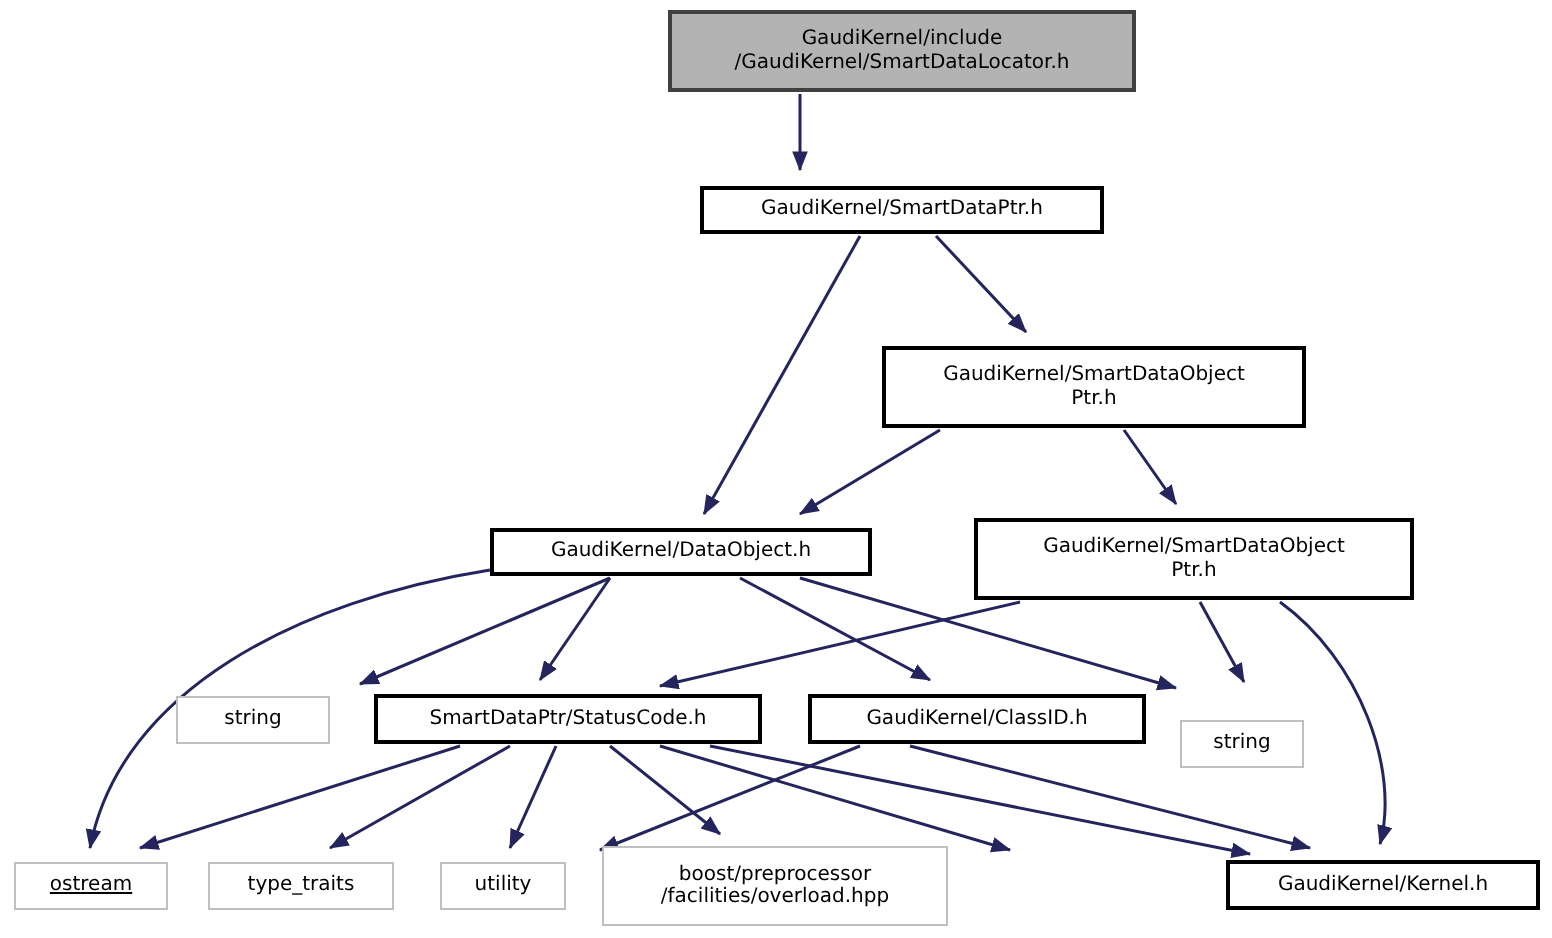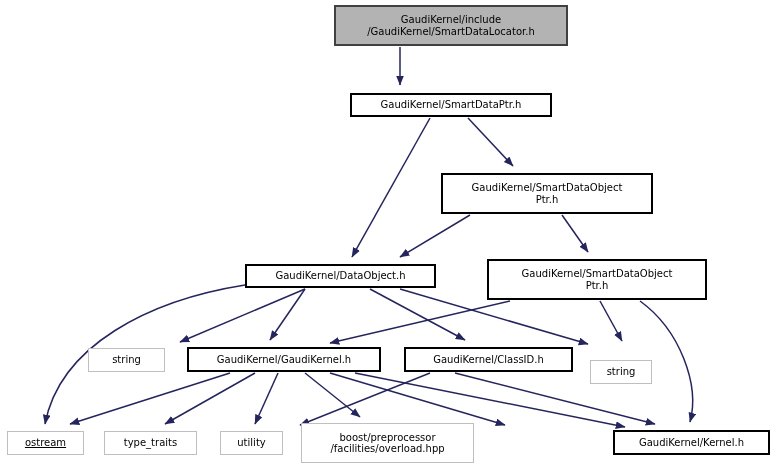--- a/index.html
+++ b/index.html
@@ -87,21 +87,21 @@
   <div id="nodes-group">
       <div class="node root" style="left: 334px; top: 5px; width: 234px; height: 41px;"><span>GaudiKernel/include
 /GaudiKernel/SmartDataLocator.h</span></div>
       <div class="node strong" style="left: 350px; top: 93px; width: 202px; height: 24px;"><span>GaudiKernel/SmartDataPtr.h</span></div>
       <div class="node strong" style="left: 441px; top: 173px; width: 212px; height: 41px;"><span>GaudiKernel/SmartDataObject
 Ptr.h</span></div>
       <div class="node strong" style="left: 245px; top: 264px; width: 191px; height: 24px;"><span>GaudiKernel/DataObject.h</span></div>
       <div class="node strong" style="left: 487px; top: 259px; width: 220px; height: 41px;"><span>GaudiKernel/SmartDataObject
 Ptr.h</span></div>
       <div class="node " style="left: 88px; top: 348px; width: 77px; height: 24px;"><span>string</span></div>
-      <div class="node strong" style="left: 187px; top: 347px; width: 194px; height: 25px;"><span>GaudiKernel/GaudiKernel.h</span></div>
+      <div class="node strong" style="left: 187px; top: 347px; width: 194px; height: 25px;"><span>SmartDataPtr/StatusCode.h</span></div>
       <div class="node strong" style="left: 404px; top: 347px; width: 169px; height: 25px;"><span>GaudiKernel/ClassID.h</span></div>
       <div class="node " style="left: 590px; top: 348px; width: 62px; height: 24px; margin-top: 12px;"><span>string</span></div>
       <div class="node " style="left: 7px; top: 431px; width: 77px; height: 24px; text-decoration: underline;"><span>ostream</span></div>
       <div class="node " style="left: 104px; top: 431px; width: 93px; height: 24px;"><span>type_traits</span></div>
       <div class="node " style="left: 220px; top: 431px; width: 63px; height: 24px;"><span>utility</span></div>
       <div class="node " style="left: 301px; top: 423px; width: 173px; height: 40px;"><span>boost/preprocessor
 /facilities/overload.hpp</span></div>
       <div class="node " style="left: 495px; top: 431px; width: 88px; height: 24px; margin-top: 48px;"><span>functional</span></div>
       <div class="node strong" style="left: 613px; top: 430px; width: 157px; height: 25px;"><span>GaudiKernel/Kernel.h</span></div>
     </div>

